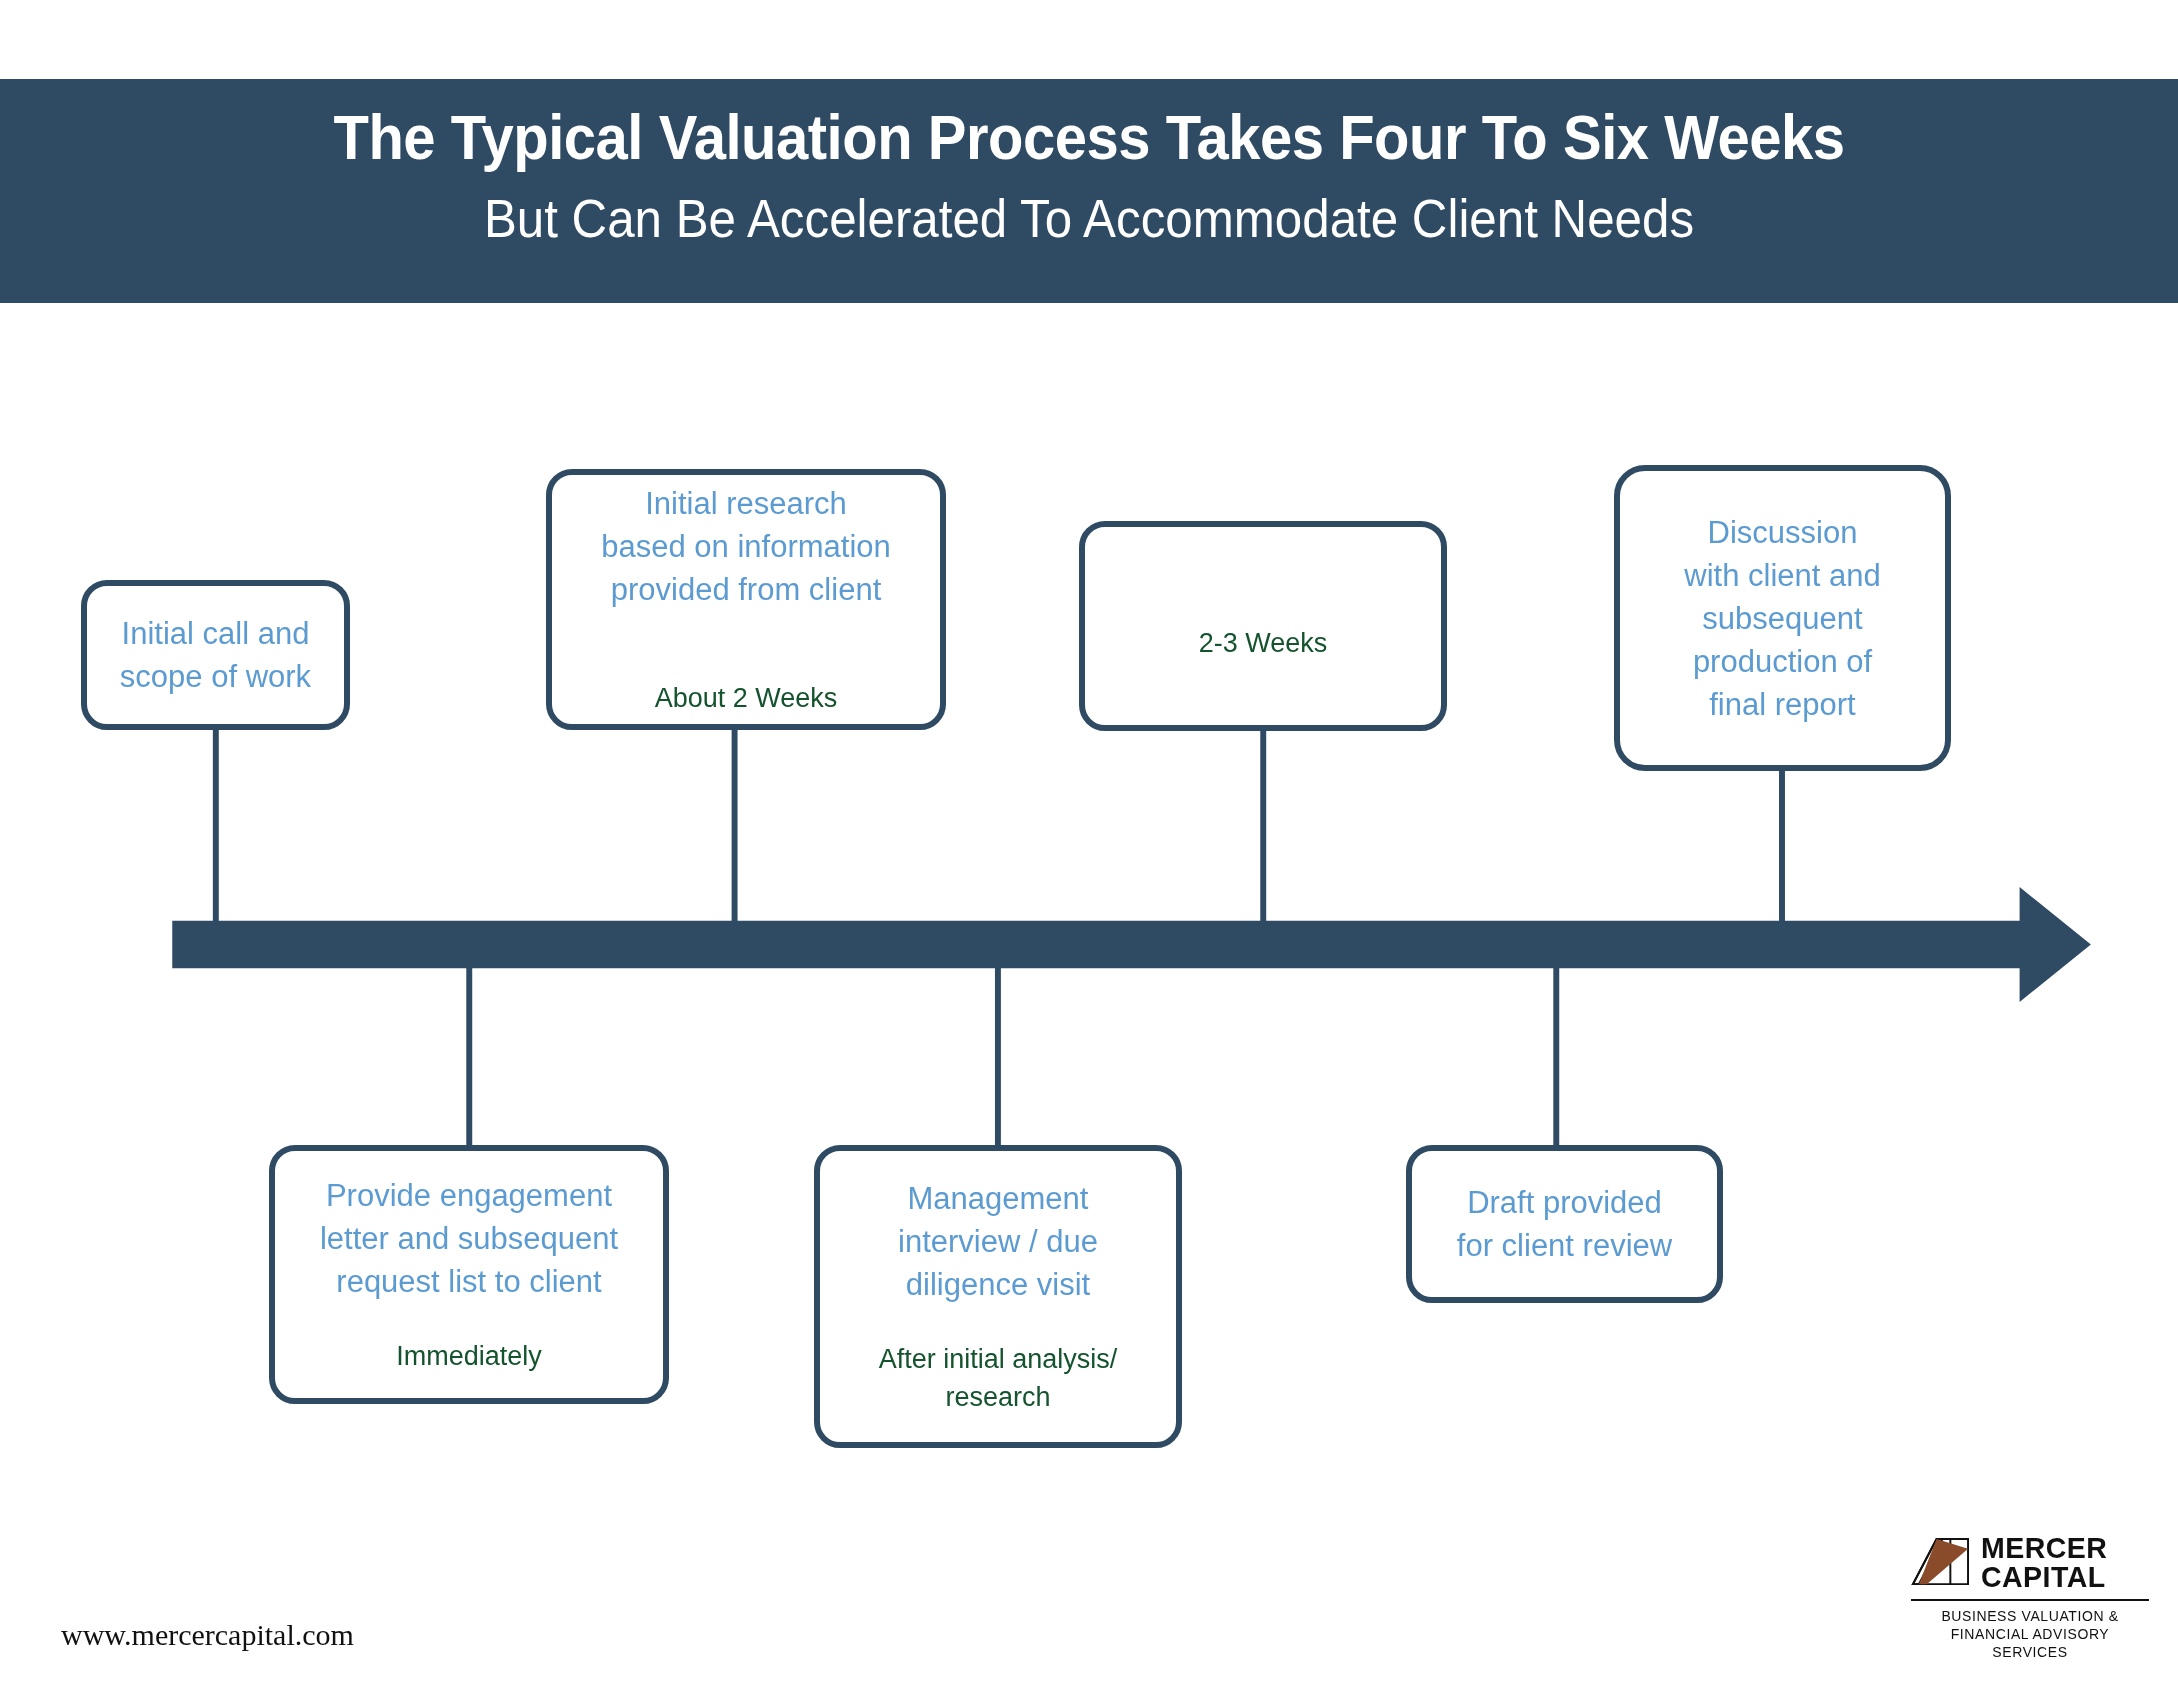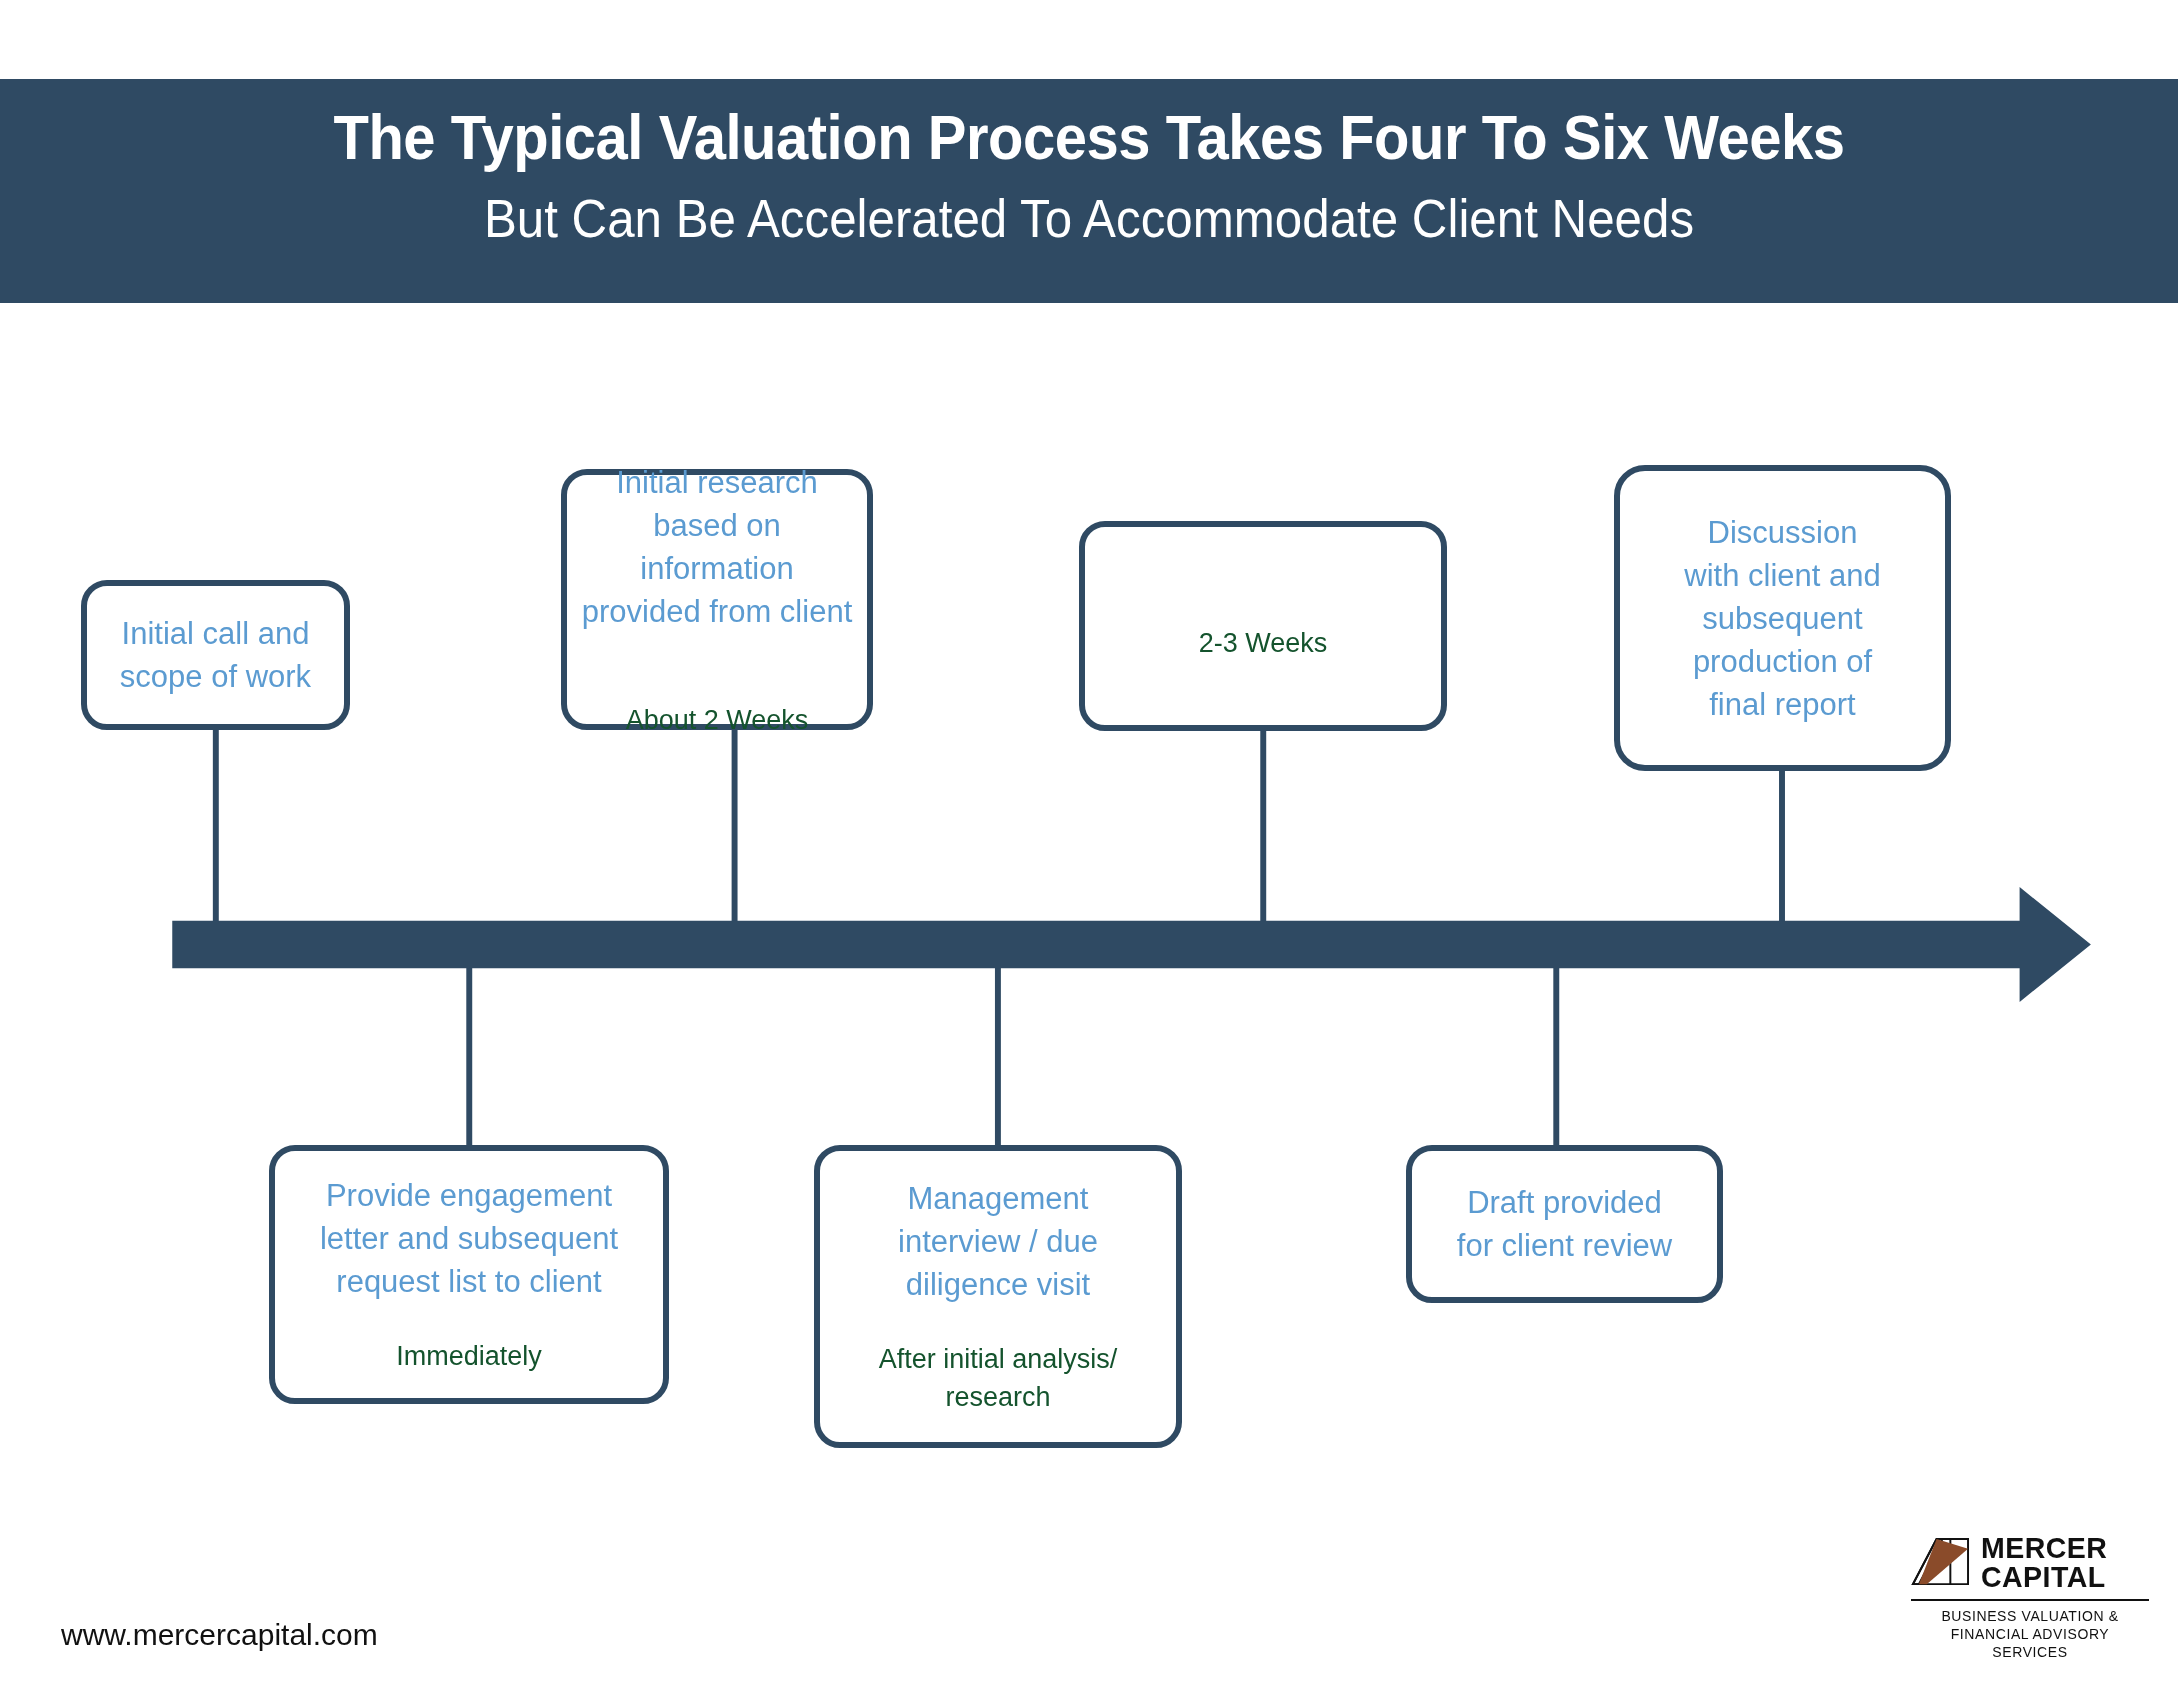--- a/index.html
+++ b/index.html
@@ -98,21 +98,21 @@
   }
   .node-duration:empty { display: none; margin-top: 0; }
 
   
   #footer-url {
     position: absolute;
     left: 61px;
     top: 1618px;
     color: #111111;
     font-size: 30px;
-    font-family: Liberation Sans, sans-serif;
+    font-family: Liberation Serif, serif;
   }
   #logo {
     position: absolute;
     left: 1911px;
     top: 1533px;
     width: 238px;
     height: 117px;
   }
   #logo-top {
     display: flex;
@@ -173,21 +173,21 @@
       <line x1="1008" y1="976" x2="1008" y2="1161" stroke="#2f4a63" stroke-width="6"></line>
       <line x1="1572" y1="976" x2="1572" y2="1161" stroke="#2f4a63" stroke-width="6"></line>
       <polygon points="174,930 2040,930 2040,896 2112,954 2040,1012 2040,978 174,978" fill="#2f4a63"></polygon>
     </svg>
 
   <div id="boxes">
       <div class="node-box" style="left: 81px; top: 580px; width: 269px; height: 150px;">
         <div class="node-title">Initial call and
 scope of work</div>
       </div>
-      <div class="node-box" style="left: 561px; top: 469px; width: 312px; height: 261px; gap: 34px;">
+      <div class="node-box" style="left: 546px; top: 469px; width: 400px; height: 261px; gap: 34px;">
         <div class="node-title">Initial research
 based on information
 provided from client</div>
         <div class="node-duration">About 2 Weeks</div>
       </div>
       <div class="node-box" style="left: 1079px; top: 521px; width: 368px; height: 210px;">
         <div class="node-duration">2-3 Weeks</div>
       </div>
       <div class="node-box" style="left: 1614px; top: 465px; width: 337px; height: 306px; border-radius: 31px;">
         <div class="node-title">Discussion

